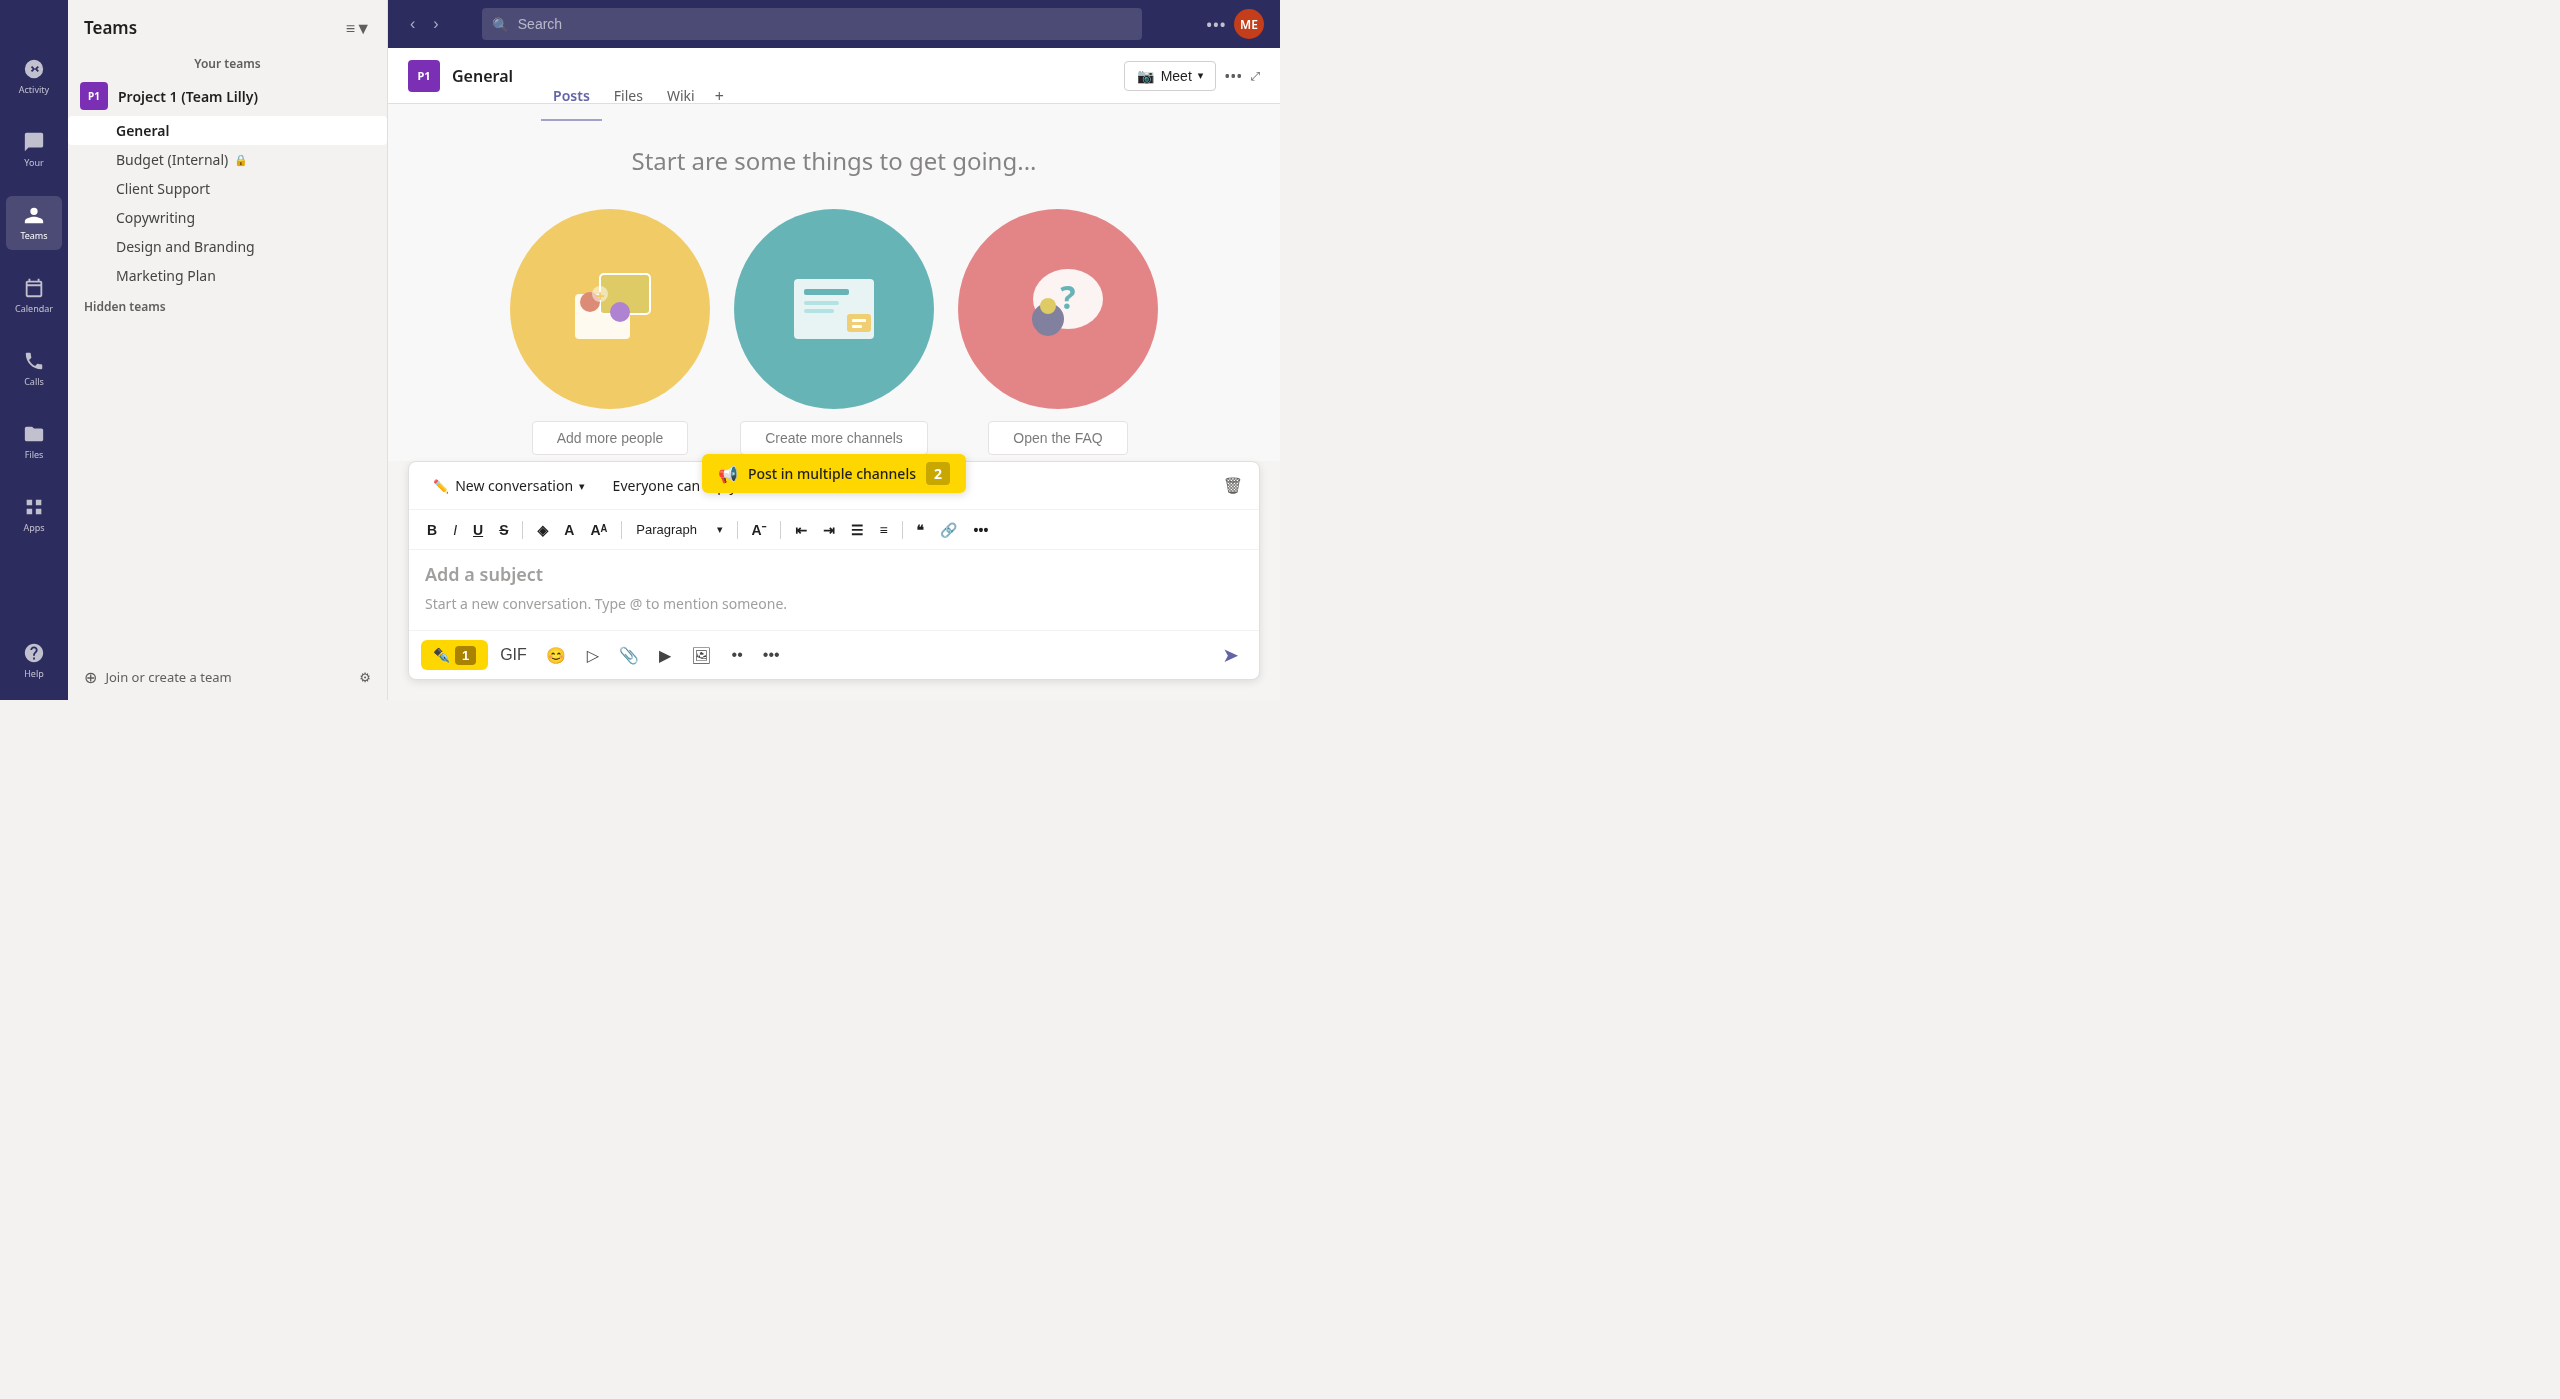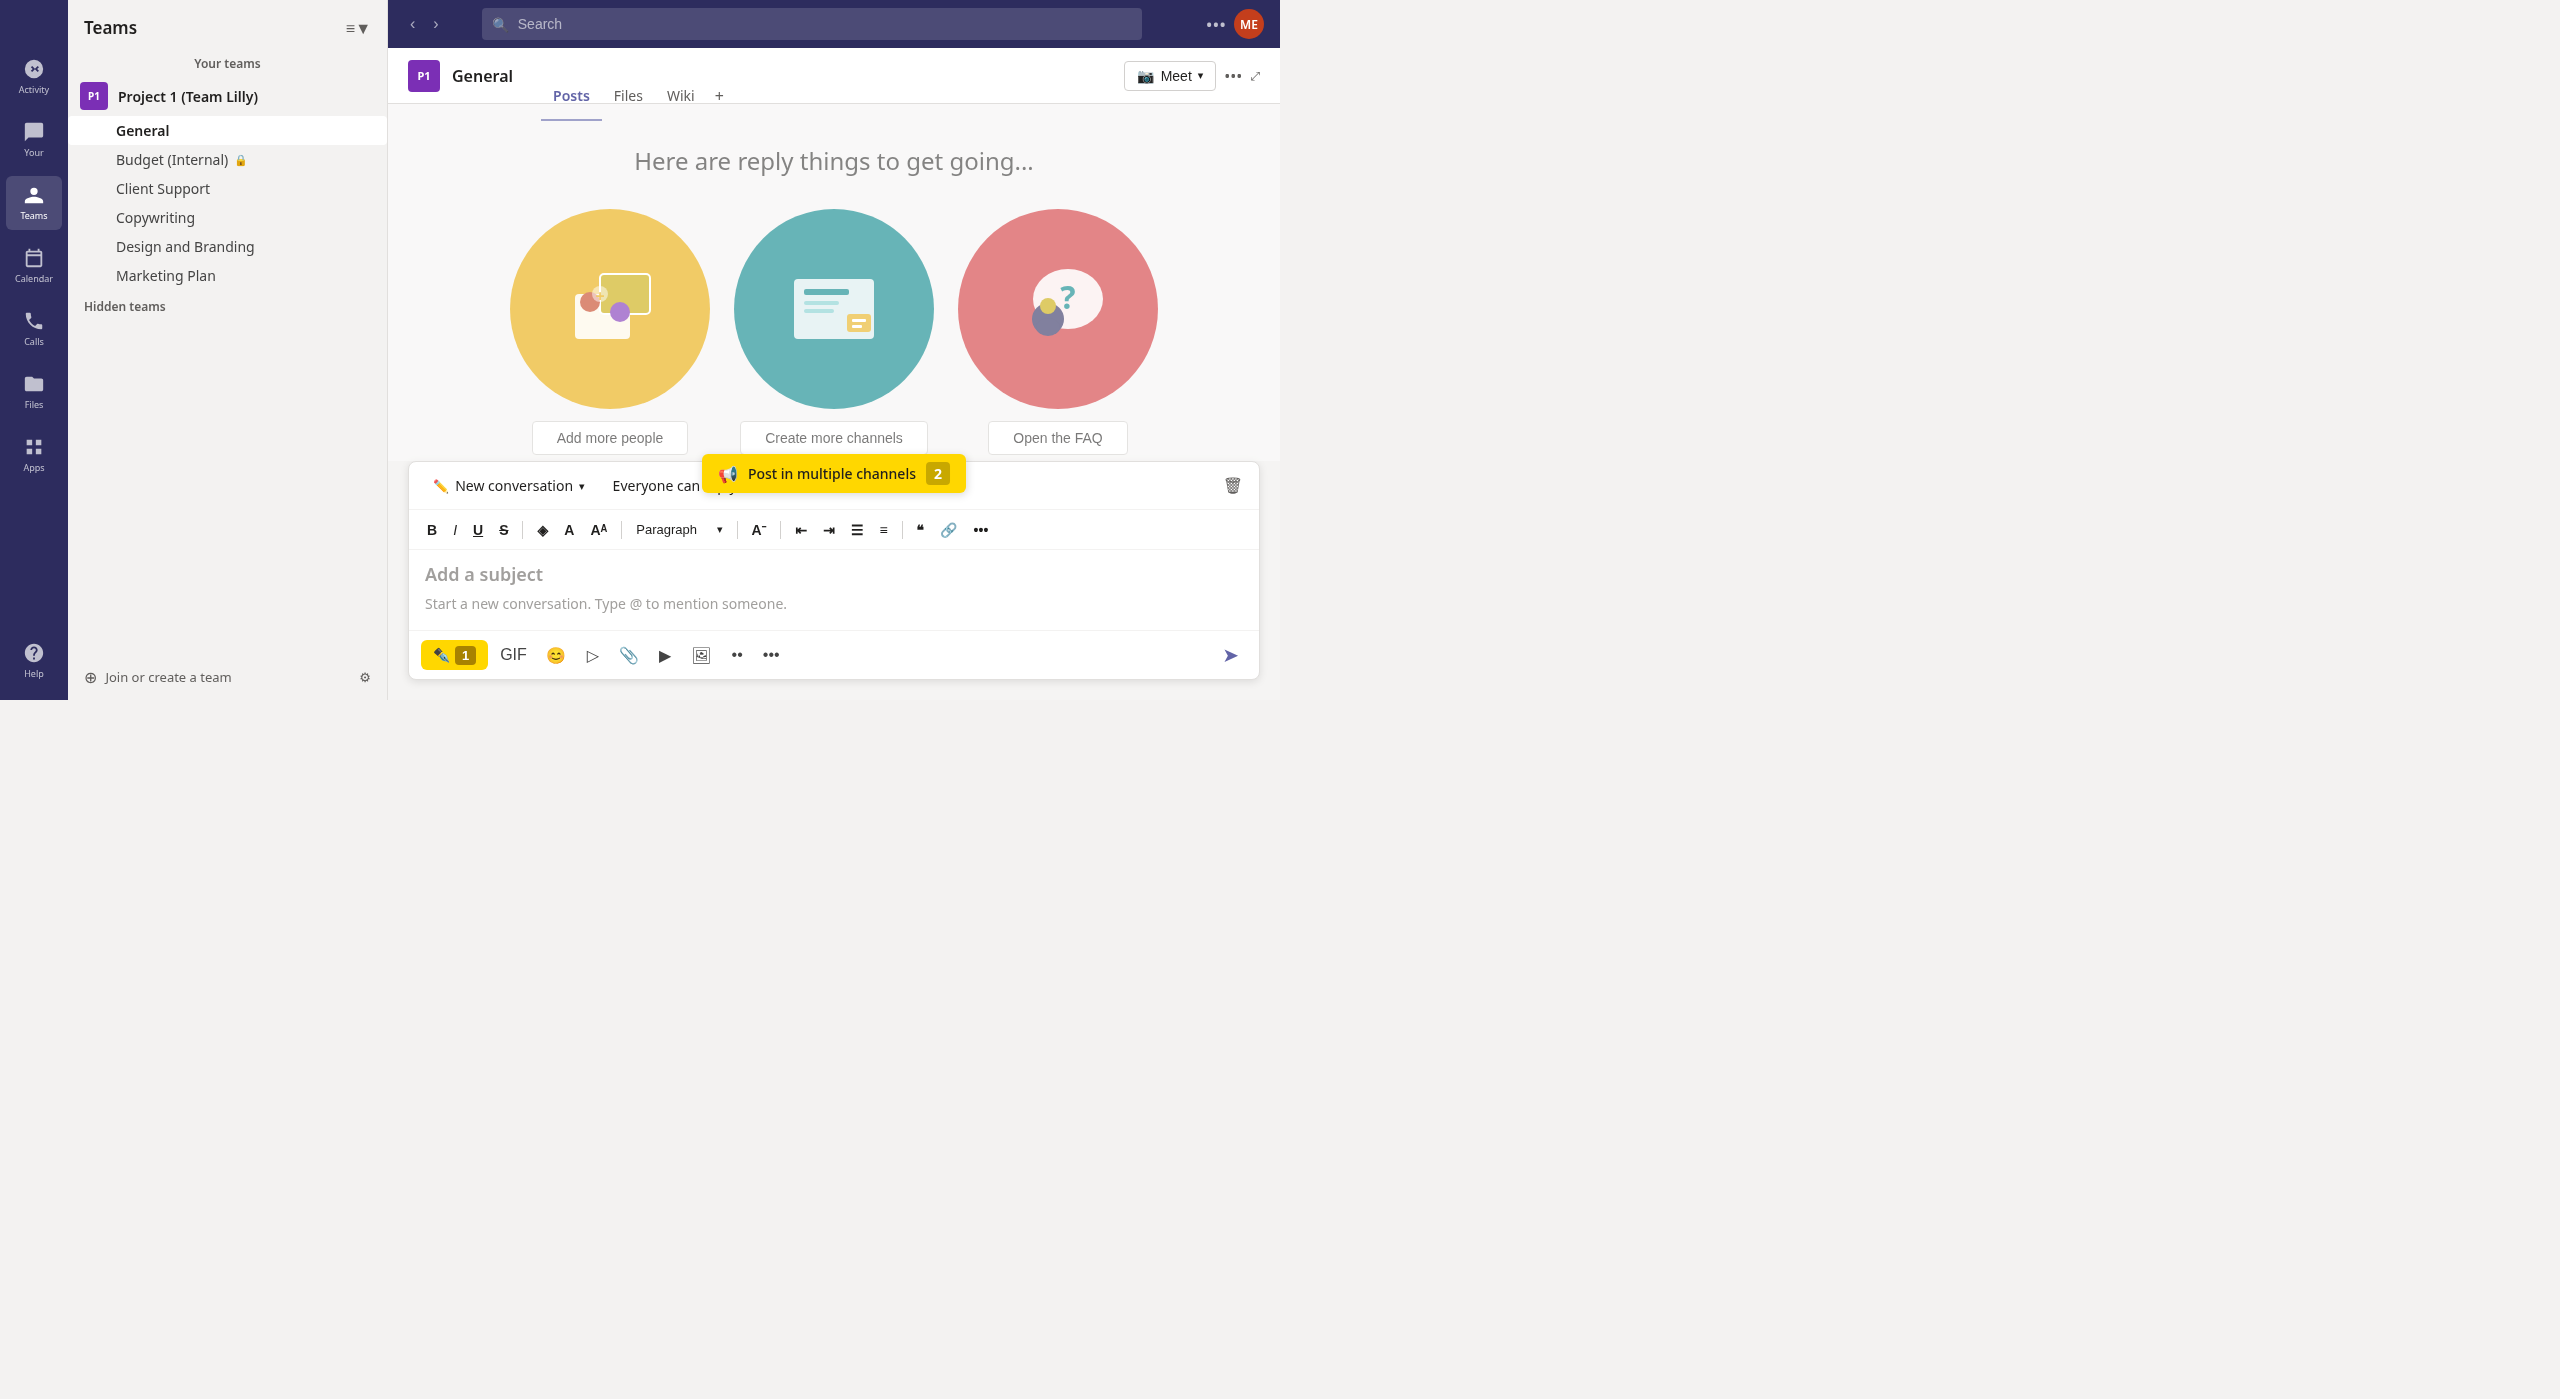--- a/index.html
+++ b/index.html
@@ -6,21 +6,21 @@
     body { font-family: 'Segoe UI', system-ui, sans-serif; background: #f3f2f1; width: 1280px; height: 700px; overflow: hidden; display: flex; }
 
     
     .icon-rail {
       width: 68px;
       background: #2d2c5e;
       display: flex;
       flex-direction: column;
       align-items: center;
       padding-top: 50px;
-      gap: 9px;
+      gap: 19px;
       flex-shrink: 0;
     }
     .icon-rail-item {
       display: flex;
       flex-direction: column;
       align-items: center;
       padding: 8px 4px;
       border-radius: 6px;
       cursor: pointer;
       width: 56px;
@@ -655,21 +655,21 @@
         <span style="font-size:11px;">▾</span>
       </button>
       <span style="color:#605e5c;cursor:pointer;">•••</span>
       <span style="color:#605e5c;cursor:pointer;font-size:12px;">⤢</span>
     </div>
   </div>
 
   <div class="content-area">
     <div class="dim-overlay"></div>
 
-    <div class="getting-started-title">Here are reply things to get going...</div>
+    <div class="getting-started-title">Start are some things to get going...</div>
 
     <div class="cards-row">
 
       <div class="card-item">
         <div class="card-circle yellow">
 
           <svg width="130" height="130" viewBox="0 0 130 130">
             <rect x="30" y="50" width="55" height="45" rx="4" fill="white" opacity="0.9"></rect>
             <rect x="55" y="30" width="50" height="40" rx="4" fill="#c8a800" stroke="white" stroke-width="2"></rect>
             <circle cx="45" cy="58" r="10" fill="#c43e1c"></circle>

